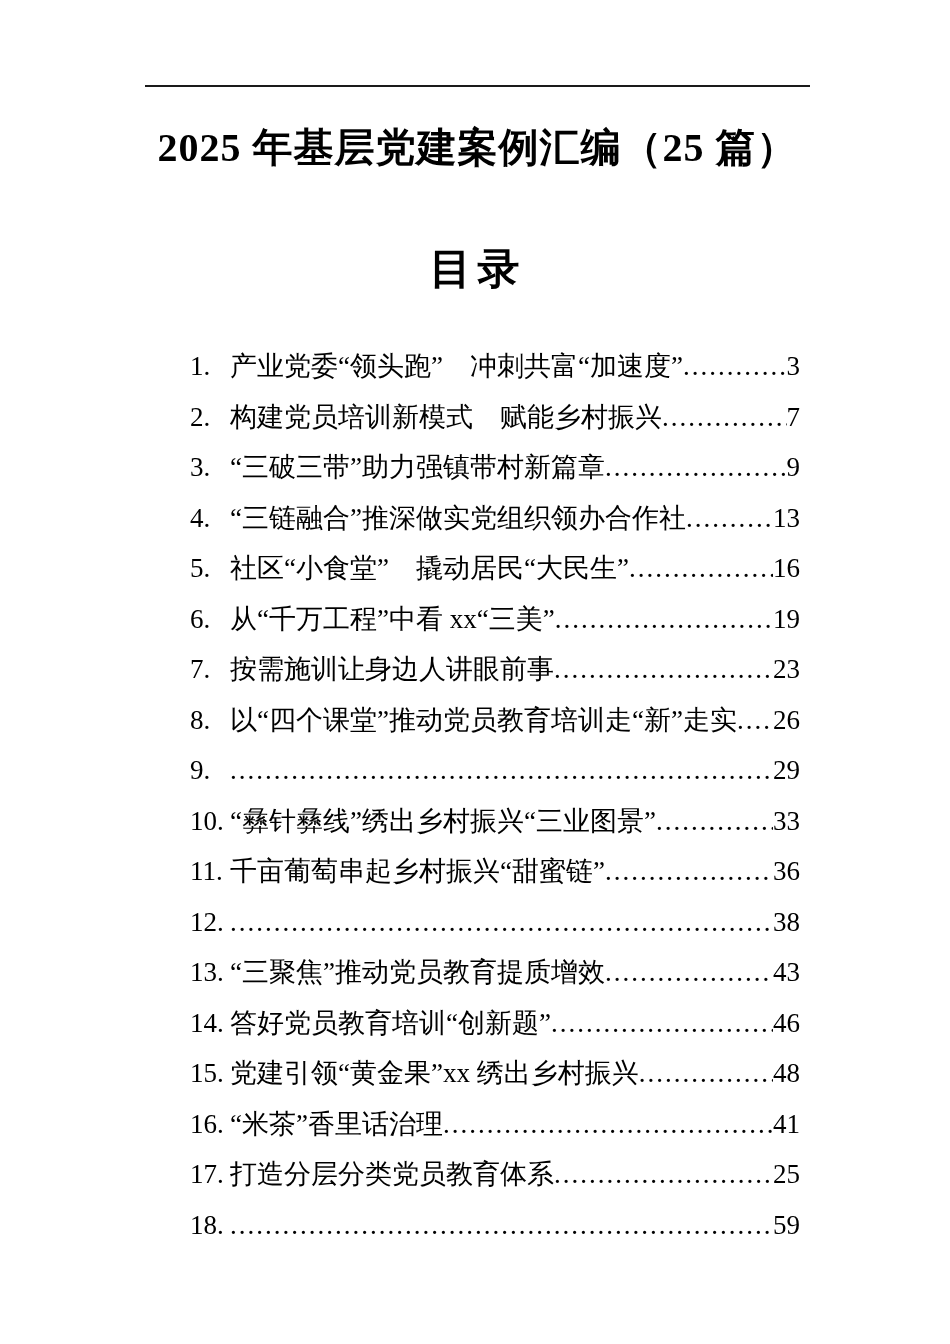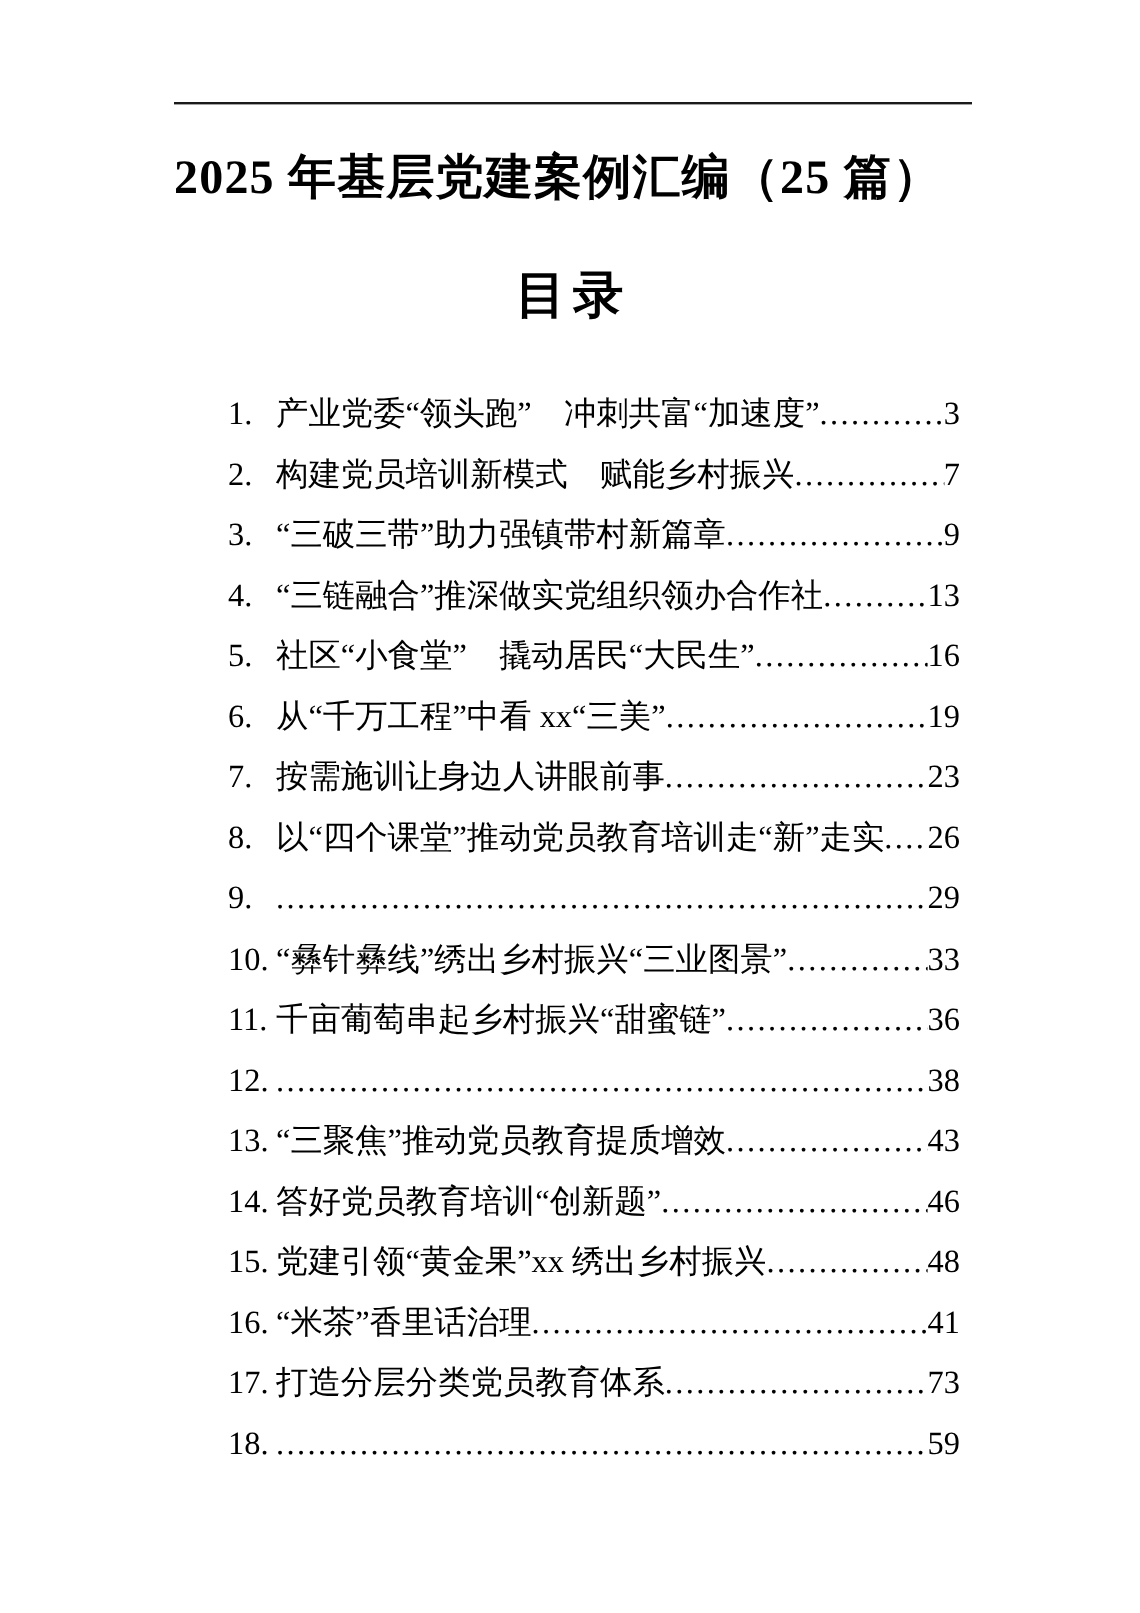--- a/index.html
+++ b/index.html
@@ -20,26 +20,26 @@
   .header-rule {
     margin-top: 85px;
     border-top: 2px solid #1a1a1a;
     height: 0;
   }
   .page-title {
     margin-top: 37px;
     font-size: 40px;
     line-height: 48px;
     font-weight: bold;
-    text-align: left;
+    text-align: center;
     white-space: nowrap;
     letter-spacing: 1px;
   }
   .toc-heading {
-    margin-top: 52px;
+    margin-top: 74px;
     font-size: 42px;
     line-height: 46px;
     font-weight: bold;
     text-align: center;
     letter-spacing: 6px;
   }
   .toc {
     margin-top: 49px;
     padding-left: 45px;
     padding-right: 10px;
@@ -173,21 +173,21 @@
       <div class="toc-row">
         <span class="num">16.</span>
         <span class="title">“米茶”香里话治理</span>
         <span class="leader"></span>
         <span class="page">41</span>
       </div>
       <div class="toc-row">
         <span class="num">17.</span>
         <span class="title">打造分层分类党员教育体系</span>
         <span class="leader"></span>
-        <span class="page">73</span>
+        <span class="page">25</span>
       </div>
       <div class="toc-row">
         <span class="num">18.</span>
         <span class="leader"></span>
         <span class="page">59</span>
       </div>
     </div>
 </div>
 
 </body></html>

